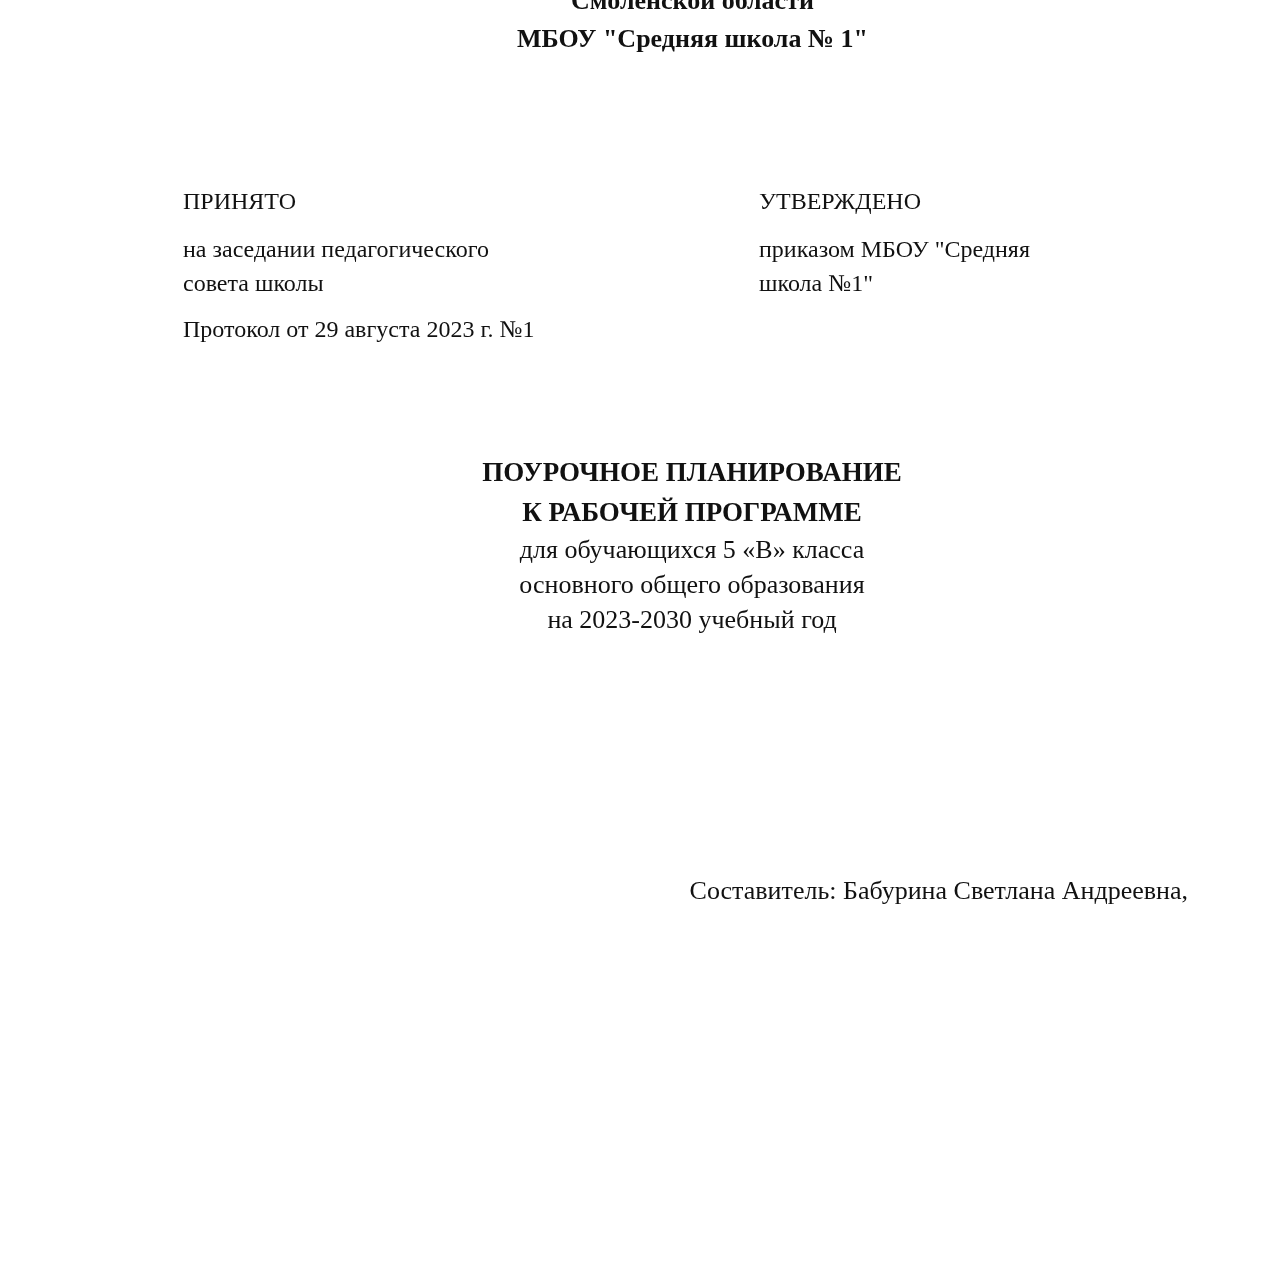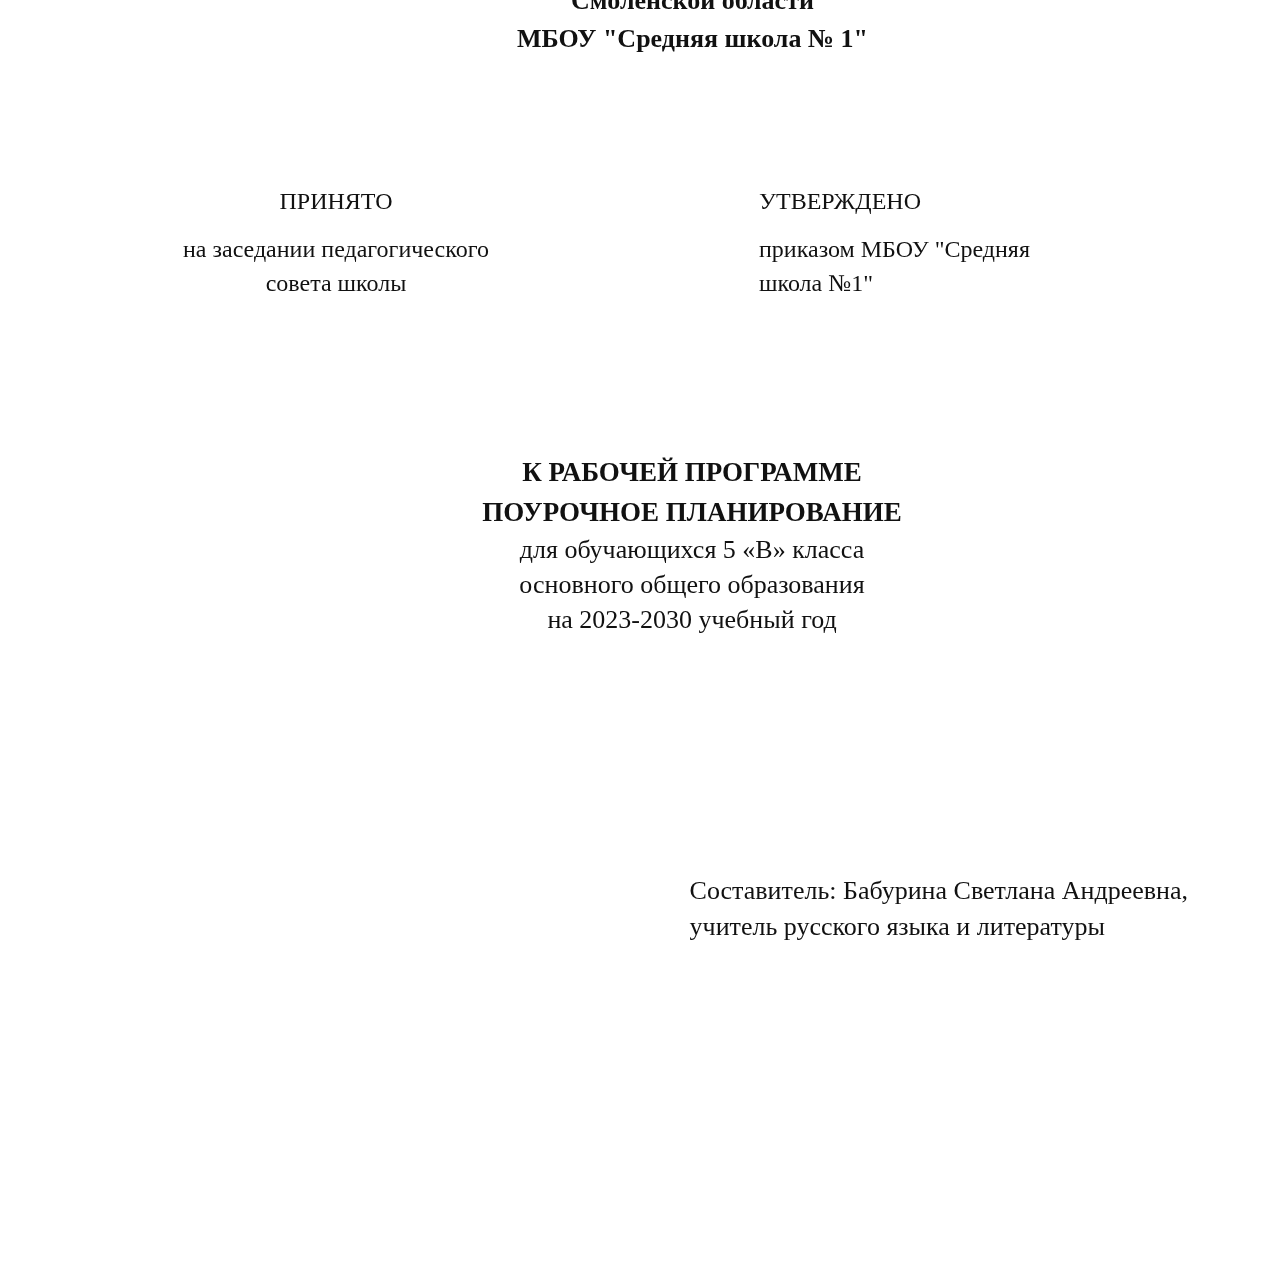--- a/index.html
+++ b/index.html
@@ -20,21 +20,21 @@
     .header-line {
       left: 0; width: 1385px;
       text-align: center;
       font-size: 26px;
       font-weight: bold;
     }
     #hdr1 { top: -14px; }
     #hdr2 { top: 24px; }
 
     .col { position: absolute; top: 185px; font-size: 24px; }
-    .col-left { left: 183px; text-align: center; }
+    .col-left { left: 183px; }
     .col-right { left: 759px; }
     .col .heading { height: 33px; line-height: 33px; margin-bottom: 14px; }
     .col .line { line-height: 34px; font-family: Liberation Serif, serif; }
     .col .gap { height: 12px; }
 
     .title-block {
       position: absolute;
       left: 392px;
       width: 600px;
       top: 452px;
@@ -55,50 +55,50 @@
       font-size: 26px;
       font-weight: bold;
       line-height: 35px;
       white-space: nowrap;
     }
 
     .author-block {
       position: absolute;
       right: 92px;
       top: 873px;
-      text-align: left;
+      text-align: center;
       font-size: 26px;
       line-height: 36px;
     }
     .author-block div { white-space: nowrap; }
   </style>
 </head>
 <body>
 
 <div id="hdr1" class="abs header-line">Смоленской области</div>
 <div id="hdr2" class="abs header-line">МБОУ "Средняя школа № 1"</div>
 
 <div class="col col-left">
   <div class="heading">ПРИНЯТО</div>
   <div class="line">на заседании педагогического</div>
   <div class="line">совета школы</div>
   <div class="gap"></div>
+  <div class="line">Протокол от 29 августа 2023 г. №1</div>
 </div>
 
 <div class="col col-right">
   <div class="heading">УТВЕРЖДЕНО</div>
   <div class="line">приказом МБОУ "Средняя</div>
   <div class="line">школа №1"</div>
   <div class="gap"></div>
 </div>
 
 <div class="title-block">
+  <div class="t">ПОУРОЧНОЕ ПЛАНИРОВАНИЕ</div>
   <div class="t">К РАБОЧЕЙ ПРОГРАММЕ</div>
-  <div class="t">ПОУРОЧНОЕ ПЛАНИРОВАНИЕ</div>
   <div class="s">для обучающихся 5 «В» класса</div>
   <div class="s">основного общего образования</div>
   <div class="s">на 2023-2030 учебный год</div>
 </div>
 
 <div class="author-block">
   <div>Составитель: Бабурина Светлана Андреевна,</div>
-  <div>учитель русского языка и литературы</div>
 </div>
 
 </body></html>

